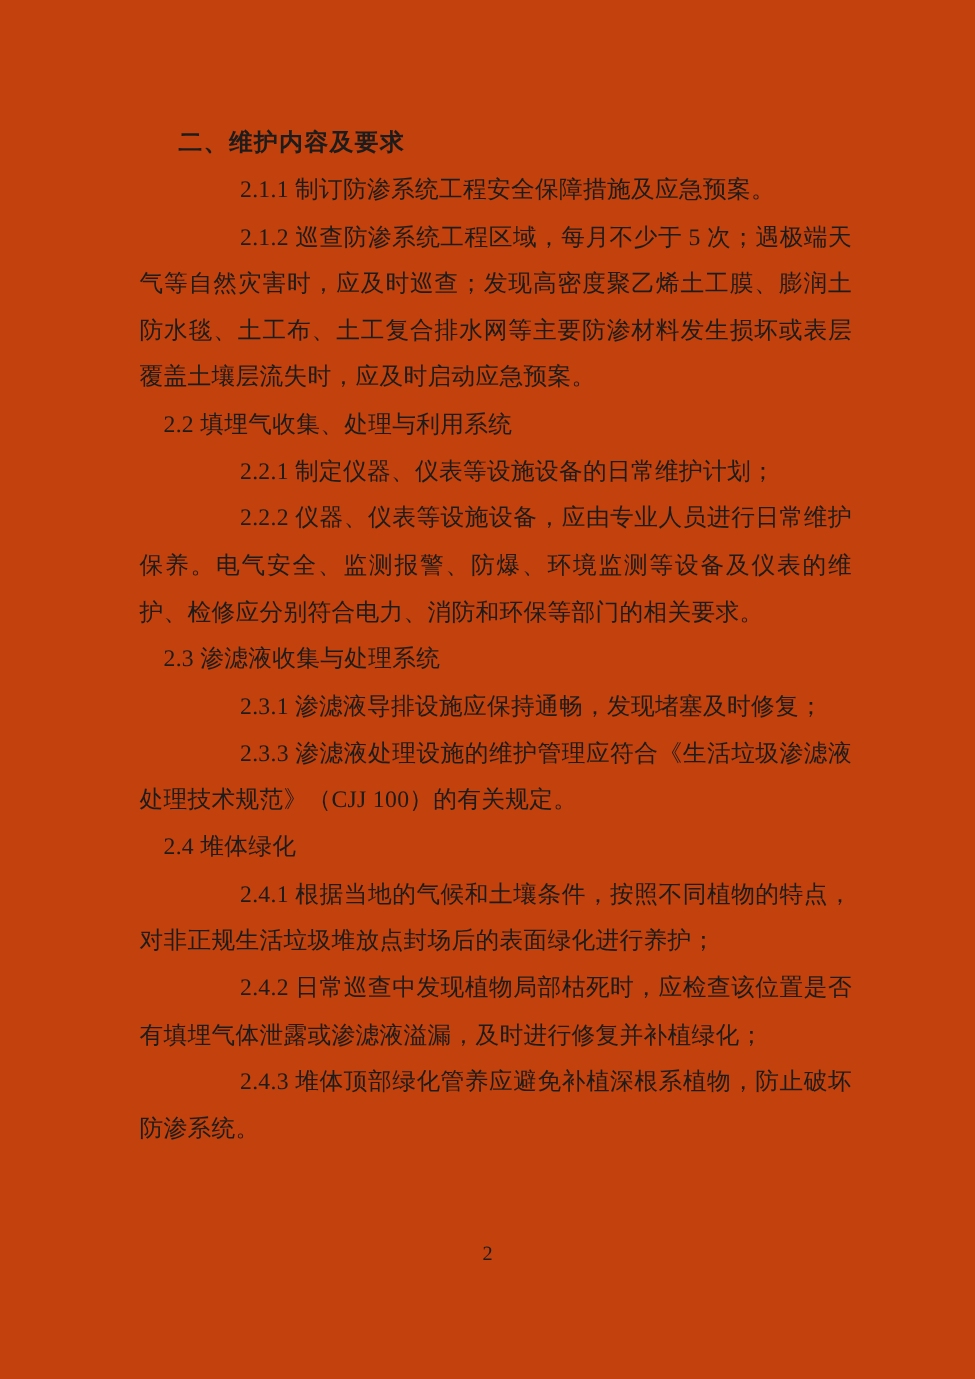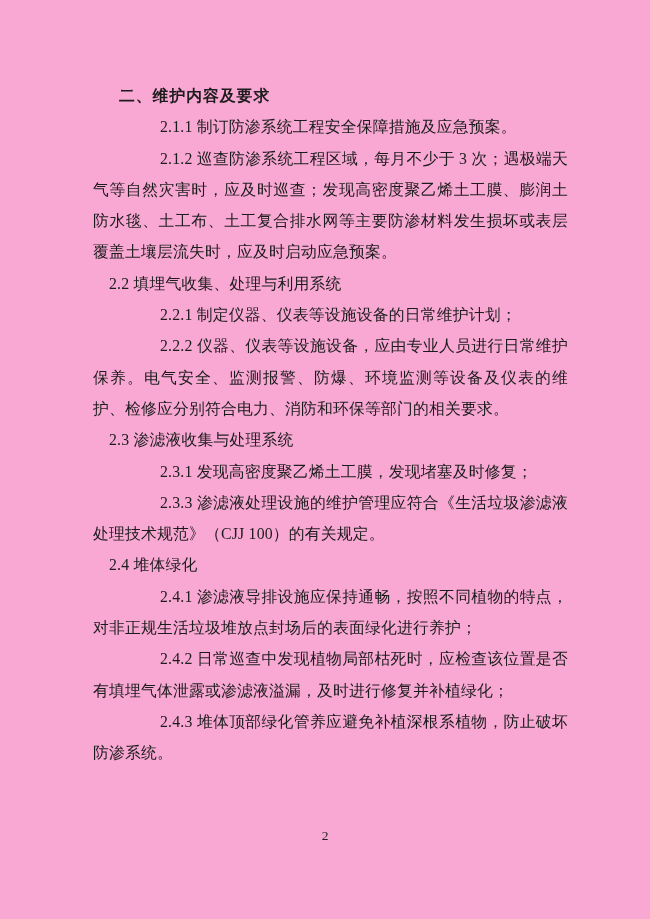--- a/index.html
+++ b/index.html
@@ -4,21 +4,21 @@
 <style>
   html, body {
     margin: 0;
     padding: 0;
     background: #ffffff;
   }
   .page {
     position: relative;
     width: 650px;
     height: 919px;
-    background: #f9a8d4;
+    background: #c2410c;
     font-family: "Liberation Serif", "DejaVu Serif", serif;
     color: #1c1c1c;
     overflow: hidden;
   }
   .doc-body {
     position: absolute;
     left: 93px;
     top: 80px;
     width: 475px;
     font-size: 15.8px;
@@ -53,26 +53,26 @@
     color: #1c1c1c;
   }
 </style>
 </head>
 <body>
 
 <div class="page">
   <div class="doc-body" id="doc-body">
       <p class="heading">二、维护内容及要求</p>
       <p class="item">2.1.1 制订防渗系统工程安全保障措施及应急预案。</p>
-      <p class="item">2.1.2 巡查防渗系统工程区域，每月不少于 3 次；遇极端天气等自然灾害时，应及时巡查；发现高密度聚乙烯土工膜、膨润土防水毯、土工布、土工复合排水网等主要防渗材料发生损坏或表层覆盖土壤层流失时，应及时启动应急预案。</p>
+      <p class="item">2.1.2 巡查防渗系统工程区域，每月不少于 5 次；遇极端天气等自然灾害时，应及时巡查；发现高密度聚乙烯土工膜、膨润土防水毯、土工布、土工复合排水网等主要防渗材料发生损坏或表层覆盖土壤层流失时，应及时启动应急预案。</p>
       <p class="section">2.2 填埋气收集、处理与利用系统</p>
       <p class="item">2.2.1 制定仪器、仪表等设施设备的日常维护计划；</p>
       <p class="item">2.2.2 仪器、仪表等设施设备，应由专业人员进行日常维护保养。电气安全、监测报警、防爆、环境监测等设备及仪表的维护、检修应分别符合电力、消防和环保等部门的相关要求。</p>
       <p class="section">2.3 渗滤液收集与处理系统</p>
-      <p class="item">2.3.1 发现高密度聚乙烯土工膜，发现堵塞及时修复；</p>
+      <p class="item">2.3.1 渗滤液导排设施应保持通畅，发现堵塞及时修复；</p>
       <p class="item">2.3.3 渗滤液处理设施的维护管理应符合《生活垃圾渗滤液处理技术规范》（CJJ 100）的有关规定。</p>
       <p class="section">2.4 堆体绿化</p>
-      <p class="item">2.4.1 渗滤液导排设施应保持通畅，按照不同植物的特点，对非正规生活垃圾堆放点封场后的表面绿化进行养护；</p>
+      <p class="item">2.4.1 根据当地的气候和土壤条件，按照不同植物的特点，对非正规生活垃圾堆放点封场后的表面绿化进行养护；</p>
       <p class="item">2.4.2 日常巡查中发现植物局部枯死时，应检查该位置是否有填埋气体泄露或渗滤液溢漏，及时进行修复并补植绿化；</p>
       <p class="item">2.4.3 堆体顶部绿化管养应避免补植深根系植物，防止破坏防渗系统。</p>
     </div>
   <div class="footer">2</div>
 </div>
 
 </body></html>

